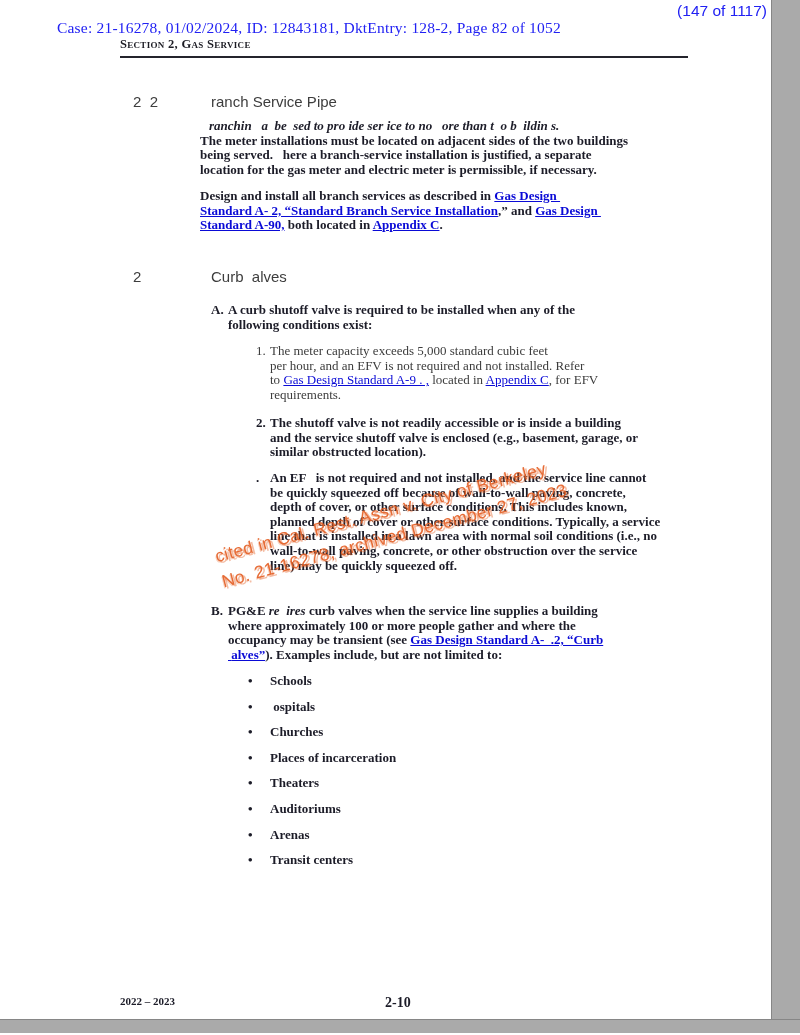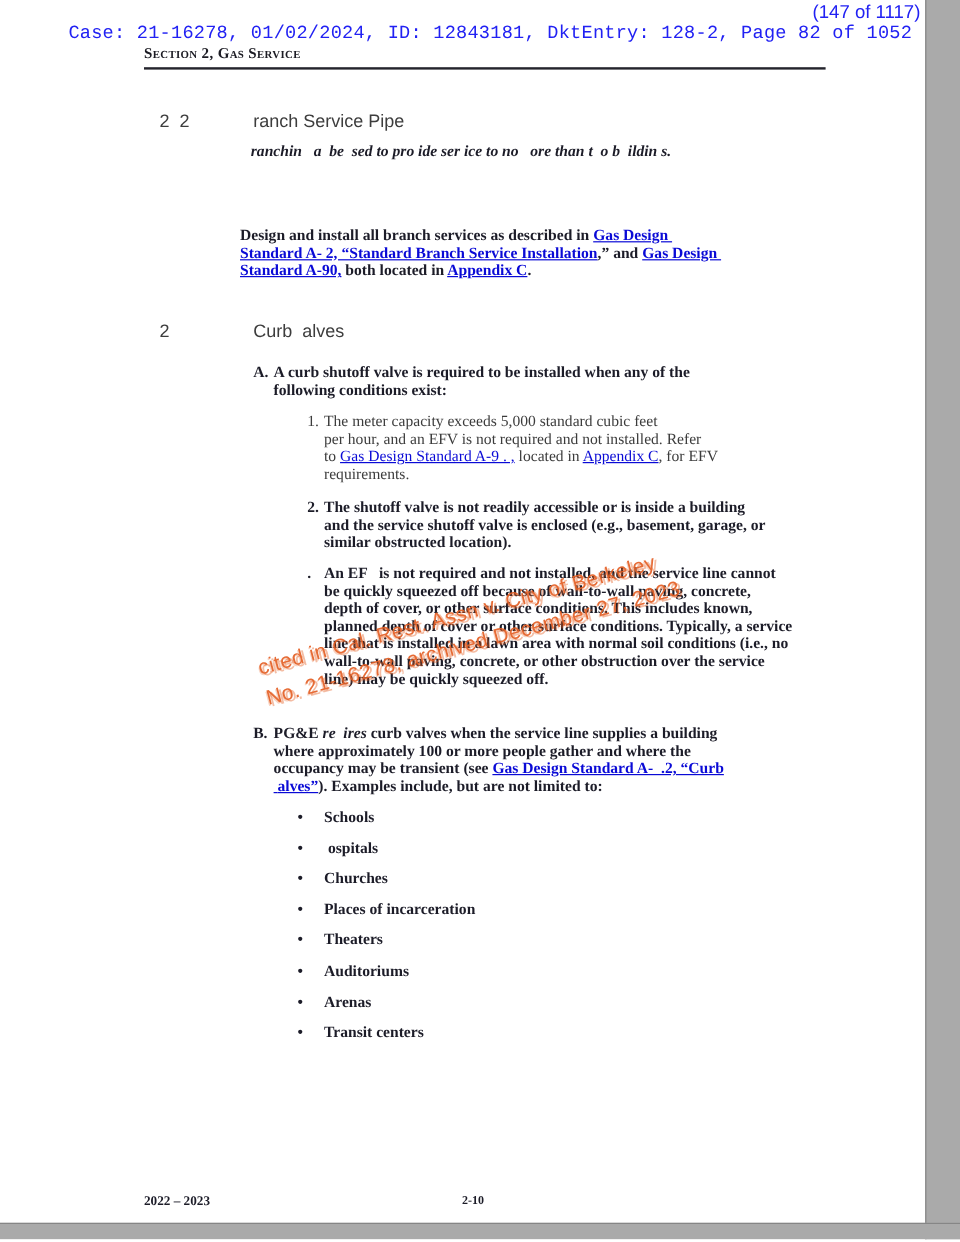--- a/index.html
+++ b/index.html
@@ -12,21 +12,21 @@
   
   .right-strip { position:absolute; top:0; right:0; width:28px; height:1035px;
     background:#aaaaaa; border-left:1px solid #868686; }
   .bottom-strip { position:absolute; left:0; bottom:0; width:800px; height:13px;
     background:#aaaaaa; border-top:1px solid #868686; }
 
   
   .stamp { position:absolute; top:2px; right:33px;
     font-family:"Liberation Sans", sans-serif; font-size:15.5px; color:#2121f3; }
   .case-line { position:absolute; top:19px; left:57px;
-    font-family:Liberation Mono, monospace; font-size:15.5px; color:#2121f3; letter-spacing:.2px; }
+    font-family:Liberation Serif, serif; font-size:15.5px; color:#2121f3; letter-spacing:.2px; }
 
   .section-line { position:absolute; top:37px; left:120px;
     font-size:12.5px; font-weight:700; color:#1c1c24; font-variant:small-caps; letter-spacing:.3px;text-align:center; }
   .rule { position:absolute; top:56px; left:120px; width:568px; height:2px; background:#24242c; }
 
   
   .heading { position:absolute; font-family:"Liberation Sans", sans-serif;
     font-size:15px; color:#3d3d3d; }
   .h62 { top:93px; left:133px; }
   .h63 { top:268px; left:133px; }
@@ -53,21 +53,21 @@
   .seg-italic { font-style:italic; }
 
   
   .bullets { position:absolute; left:248px; top:674px; }
   .bullet-row { display:flex; margin-bottom:11px; }
   .bullet-glyph { width:22px; flex:0 0 22px; }
   .bullet-glyph::before { content:"•"; }
 
   
   .footer-left { position:absolute; left:120px; top:995px; font-size:11px; font-weight:700; color:#1c1c28; }
-  .footer-page { position:absolute; left:385px; top:995px; font-size:10px; font-weight:700; color:#1c1c28; }
+  .footer-page { position:absolute; left:385px; top:995px; font-size:14px; font-weight:700; color:#1c1c28; }
 
   
   .watermark { position:absolute; left:212px; top:544px;
     transform:rotate(-15deg); transform-origin:0 0;
     font-family:"Liberation Sans", sans-serif; font-size:17.5px; line-height:26px;
     color:#e45f24; opacity:.92; letter-spacing:.4px; white-space:nowrap;
     z-index:3; pointer-events:none;
     text-shadow:2px 2px 0 rgba(228,95,36,.45), -1px 1px 0 rgba(228,95,36,.3); }
 </style>
 </head>
@@ -77,20 +77,23 @@
 
   <div class="stamp">(147 of 1117)</div>
   <div class="case-line">Case: 21-16278, 01/02/2024, ID: 12843181, DktEntry: 128-2, Page 82 of 1052</div>
   <div class="section-line">Section 2, Gas Service</div>
   <div class="rule"></div>
 
   <div class="heading h62"><span class="h-num pre">2  2</span><span class="h-title pre">ranch Service Pipe</span></div>
 
   <div class="p1 body-text">
     <div class="italic-line pre">ranchin   a  be  sed to pro ide ser ice to no   ore than t  o b  ildin s.</div>
+    <div class="pre">The meter installations must be located on adjacent sides of the two buildings
+being served.   here a branch-service installation is justified, a separate
+location for the gas meter and electric meter is permissible, if necessary.</div>
   </div>
 
   <div class="p2 body-text pre"><span class="pre">Design and install all branch services as described in </span><a class="doclink pre" href="#">Gas Design 
 Standard A- 2, “Standard Branch Service Installation</a><span class="pre">,” and </span><a class="doclink pre" href="#">Gas Design 
 Standard A-90,</a><span class="pre"> both located in </span><a class="doclink pre" href="#">Appendix C</a><span class="pre">.</span></div>
 
   <div class="heading h63"><span class="h-num pre">2</span><span class="h-title pre">Curb  alves</span></div>
 
   <div class="item itemA body-text">
       <span class="lbl-alpha">A.</span>

